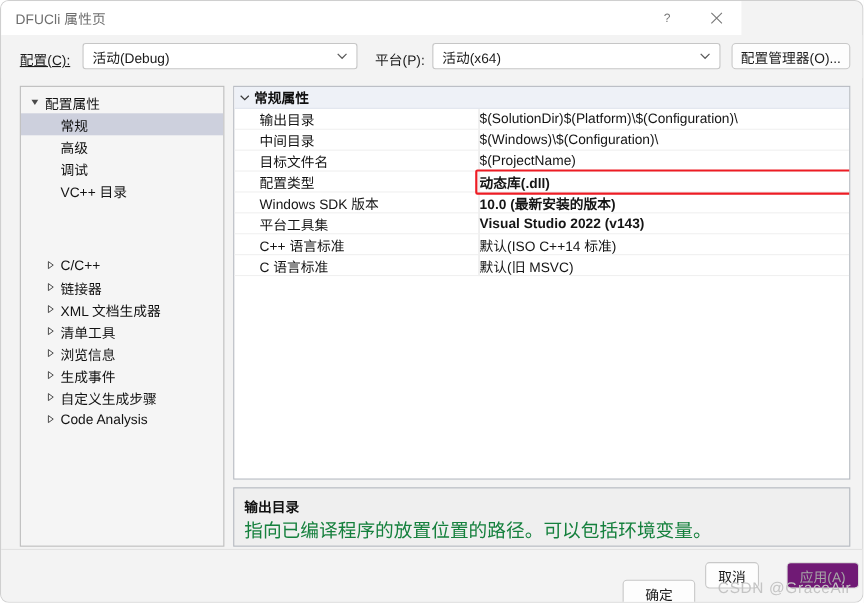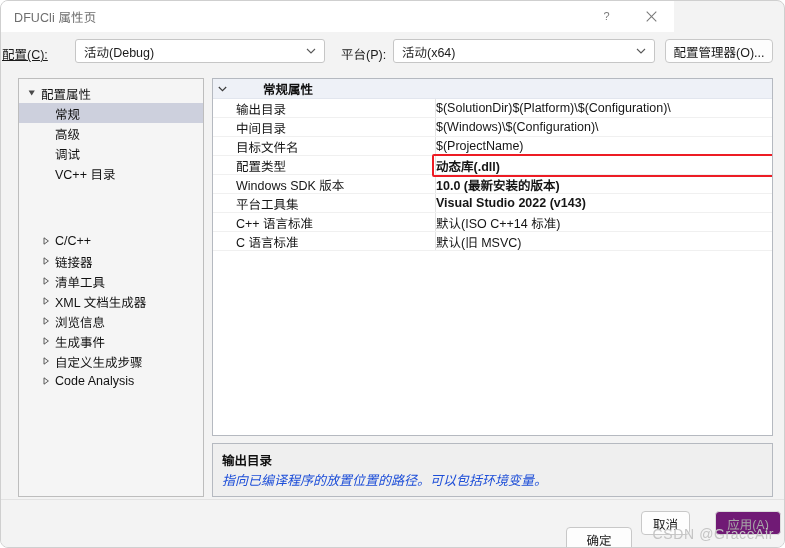--- a/index.html
+++ b/index.html
@@ -158,21 +158,20 @@
     height: 20px;
     background: #eef1f7;
     display: flex;
     align-items: center;
     border-bottom: 1px solid #e2e6ee;
     font-size: 12.5px;
     font-weight: bold;
     color: #101010;
     cursor: default;
     user-select: none;
-    gap: 32px;
   }
   .grid-header .hw {
     width: 18px;
     display: flex; align-items: center; justify-content: center;
     color: #3a3a3a;
   }
   .grid-body { position: relative; }
   .grid-body::before {
     
     content: "";
@@ -224,24 +223,23 @@
     overflow: hidden;
   }
   .desc-title {
     font-size: 12.5px;
     font-weight: bold;
     color: #101010;
     margin-bottom: 3px;
     white-space: nowrap;
   }
   .desc-text {
-    font-size: 13px;
-    color: #1d4ed8;
+    font-size: 17px;
+    color: #15803d;
     line-height: 1.35;
-    font-style: italic;
   }
 
   
   .footer {
     position: absolute;
     left: 0; bottom: 0;
     width: 785px; height: 48px;
     background: #f3f3f3;
     border-top: 1px solid #e2e2e2;
   }
@@ -272,21 +270,21 @@
       <div class="title-btn close">
         <svg width="11" height="11" viewBox="0 0 11 11" aria-hidden="true">
           <path d="M0.7 0.7 L10.3 10.3 M10.3 0.7 L0.7 10.3" stroke="currentColor" stroke-width="1.05" fill="none"></path>
         </svg>
       </div>
     </div>
   </div>
 
   <div class="topbar">
 
-    <div class="lbl" style="left:1px;">
+    <div class="lbl" style="left:17px;">
       <span class="acc">配置(C):</span>
     </div>
 
     <div class="combo" style="left:74px; width:250px;">
       <span class="cval">活动(Debug)</span>
       <span class="carrow">
         <svg width="10" height="6" viewBox="0 0 10 6" aria-hidden="true">
           <path d="M1 1 L5 5 L9 1" stroke="currentColor" stroke-width="1.1" fill="none"></path>
         </svg>
       </span>
@@ -349,29 +347,29 @@
             </svg>
           </span>
           <span class="tw-label">链接器</span>
         </div>
         <div class="tree-row" style="padding-left: 20px;">
           <span class="tw-twisty">
             <svg width="8" height="8" viewBox="0 0 8 8">
               <path d="M2 0.8 L6.4 4 L2 7.2 Z" fill="none" stroke="currentColor" stroke-width="0.9"></path>
             </svg>
           </span>
+          <span class="tw-label">XML 文档生成器</span>
+        </div>
+        <div class="tree-row" style="padding-left: 20px;">
+          <span class="tw-twisty">
+            <svg width="8" height="8" viewBox="0 0 8 8">
+              <path d="M2 0.8 L6.4 4 L2 7.2 Z" fill="none" stroke="currentColor" stroke-width="0.9"></path>
+            </svg>
+          </span>
           <span class="tw-label">清单工具</span>
-        </div>
-        <div class="tree-row" style="padding-left: 20px;">
-          <span class="tw-twisty">
-            <svg width="8" height="8" viewBox="0 0 8 8">
-              <path d="M2 0.8 L6.4 4 L2 7.2 Z" fill="none" stroke="currentColor" stroke-width="0.9"></path>
-            </svg>
-          </span>
-          <span class="tw-label">XML 文档生成器</span>
         </div>
         <div class="tree-row" style="padding-left: 20px;">
           <span class="tw-twisty">
             <svg width="8" height="8" viewBox="0 0 8 8">
               <path d="M2 0.8 L6.4 4 L2 7.2 Z" fill="none" stroke="currentColor" stroke-width="0.9"></path>
             </svg>
           </span>
           <span class="tw-label">浏览信息</span>
         </div>
         <div class="tree-row" style="padding-left: 20px;">

